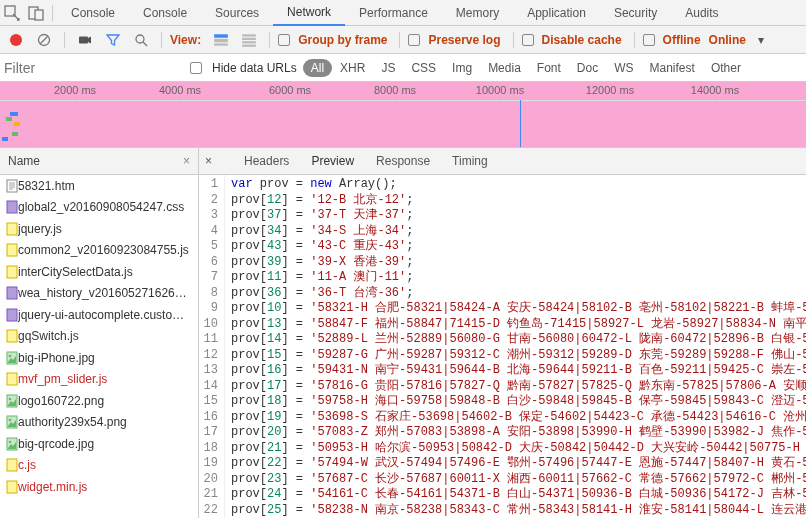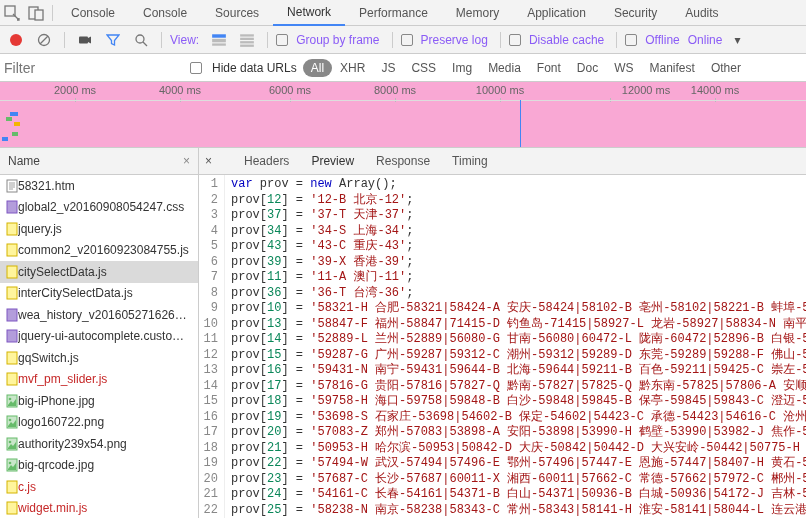--- a/index.html
+++ b/index.html
@@ -7,21 +7,21 @@
   .devtools { width: 806px; height: 518px; display: flex; flex-direction: column; }
   .main-tabs { display: flex; align-items: center; height: 26px; border-bottom: 1px solid #ccc; background: #f3f3f3; }
   .devtools-icon { width: 16px; height: 16px; display: inline-flex; align-items: center; justify-content: center; margin: 0 4px; color: #555; }
   .main-tabs .tab { padding: 5px 14px; color: #555; cursor: default; }
   .main-tabs .tab.active { color: #333; border-bottom: 2px solid #4285f4; text-align: center; }
   .toolbar { display: flex; align-items: center; height: 28px; border-bottom: 1px solid #ccc; background: #f3f3f3; gap: 4px; padding: 0 4px; }
   .record-dot { width: 12px; height: 12px; border-radius: 50%; background: #e53935; }
   .clear-icon svg, .camera-icon svg, .funnel-icon svg, .search-icon svg { width:14px; height:14px; }
   .toolbar-sep { width:1px; height:16px; background:#ccc; margin:0 4px; }
   .cb { width:12px; height:12px; border:1px solid #888; border-radius:2px; display:inline-block; margin-right:4px; vertical-align:middle; }
-  .toolbar label { color:#8b5cf6; margin-right:4px; }
+  .toolbar label { color:#c2410c; margin-right:4px;font-weight:bold; }
   .select-arrow { margin-left:4px; color:#555; }
   .filterbar { display: flex; align-items: center; height: 28px; border-bottom: 1px solid #ccc; padding: 0 4px; gap: 6px; }
   .filter-input { border:none; outline:none; color:#888; width:160px; font-size:14px; }
   .pill { padding:2px 8px; color:#555; cursor:default; font-size:12px; }
   .pill.active { background:#888; color:#fff; border-radius:10px;text-align:center; }
   .timeline { height:66px; border-bottom:1px solid #ccc; position:relative; background:#f9a8d4; }
   .tick { position:absolute; top:2px; font-size:11px; color:#666; transform:translateX(-50%); }
   .tickmark { position:absolute; top:16px; width:1px; height:4px; background:#bbb; }
   .timeline .grid { position:absolute; top:18px; left:0; right:0; height:1px; background:#ddd; }
   .timeline .marker-line { position:absolute; top:18px; bottom:0; width:1px; background:#4285f4; }
@@ -160,21 +160,21 @@
         <span class="tick" style="left: 75px;">2000 ms</span>
         <span class="tickmark" style="left: 75px;"></span>
         <span class="tick" style="left: 180px;">4000 ms</span>
         <span class="tickmark" style="left: 180px;"></span>
         <span class="tick" style="left: 290px;">6000 ms</span>
         <span class="tickmark" style="left: 290px;"></span>
         <span class="tick" style="left: 395px;">8000 ms</span>
         <span class="tickmark" style="left: 395px;"></span>
         <span class="tick" style="left: 500px;">10000 ms</span>
         <span class="tickmark" style="left: 500px;"></span>
-        <span class="tick" style="left: 646px;">12000 ms</span>
+        <span class="tick" style="left: 610px;">12000 ms</span>
         <span class="tickmark" style="left: 610px;"></span>
         <span class="tick" style="left: 715px;">14000 ms</span>
         <span class="tickmark" style="left: 715px;"></span>
       </div>
     <div class="grid"></div>
     <div class="marker-line" id="markerLine" style="left: 520px;"></div>
     <div class="small-bar" style="left:10px; top:30px; width:8px; background:#4285f4;"></div>
     <div class="small-bar" style="left:6px; top:35px; width:6px;"></div>
     <div class="small-bar" style="left:14px; top:40px; width:6px; background:#f4b400;"></div>
     <div class="small-bar" style="left:12px; top:50px; width:6px;"></div>
@@ -215,28 +215,20 @@
             <span class="fname">jquery.js</span>
           </div>
           <div class="filerow">
             <span class="file-icon">
               <svg viewBox="0 0 12 14">
                 <rect x="1" y="1" width="10" height="12" fill="#fff59d" stroke="#d4b300"></rect>
               </svg>
             </span>
             <span class="fname">common2_v20160923084755.js</span>
           </div>
-          <div class="filerow selected">
-            <span class="file-icon">
-              <svg viewBox="0 0 12 14">
-                <rect x="1" y="1" width="10" height="12" fill="#fff59d" stroke="#d4b300"></rect>
-              </svg>
-            </span>
-            <span class="fname">citySelectData.js</span>
-          </div>
           <div class="filerow">
             <span class="file-icon">
               <svg viewBox="0 0 12 14">
                 <rect x="1" y="1" width="10" height="12" fill="#fff59d" stroke="#d4b300"></rect>
               </svg>
             </span>
             <span class="fname">interCitySelectData.js</span>
           </div>
           <div class="filerow">
             <span class="file-icon">
@@ -254,38 +246,38 @@
             </span>
             <span class="fname">jquery-ui-autocomplete.custom.css</span>
           </div>
           <div class="filerow">
             <span class="file-icon">
               <svg viewBox="0 0 12 14">
                 <rect x="1" y="1" width="10" height="12" fill="#fff59d" stroke="#d4b300"></rect>
               </svg>
             </span>
             <span class="fname">gqSwitch.js</span>
-          </div>
-          <div class="filerow">
-            <span class="file-icon">
-              <svg viewBox="0 0 12 14">
-                <rect x="1" y="1" width="10" height="12" fill="#fff59d" stroke="#d4b300"></rect>
-              </svg>
-            </span>
-            <span class="fname red">mvf_pm_slider.js</span>
           </div>
           <div class="filerow">
             <span class="file-icon">
               <svg viewBox="0 0 12 14">
                 <rect x="1" y="1" width="10" height="12" fill="#c8e6c9" stroke="#66bb6a"></rect>
                 <circle cx="4" cy="5" r="1.3" fill="#66bb6a"></circle>
                 <path d="M2 11 L5 7 L7 9 L10 5 L10 12 L2 12 Z" fill="#66bb6a"></path>
               </svg>
             </span>
             <span class="fname">big-iPhone.jpg</span>
+          </div>
+          <div class="filerow">
+            <span class="file-icon">
+              <svg viewBox="0 0 12 14">
+                <rect x="1" y="1" width="10" height="12" fill="#fff59d" stroke="#d4b300"></rect>
+              </svg>
+            </span>
+            <span class="fname red">mvf_pm_slider.js</span>
           </div>
           <div class="filerow">
             <span class="file-icon">
               <svg viewBox="0 0 12 14">
                 <rect x="1" y="1" width="10" height="12" fill="#c8e6c9" stroke="#66bb6a"></rect>
                 <circle cx="4" cy="5" r="1.3" fill="#66bb6a"></circle>
                 <path d="M2 11 L5 7 L7 9 L10 5 L10 12 L2 12 Z" fill="#66bb6a"></path>
               </svg>
             </span>
             <span class="fname">logo160722.png</span>

